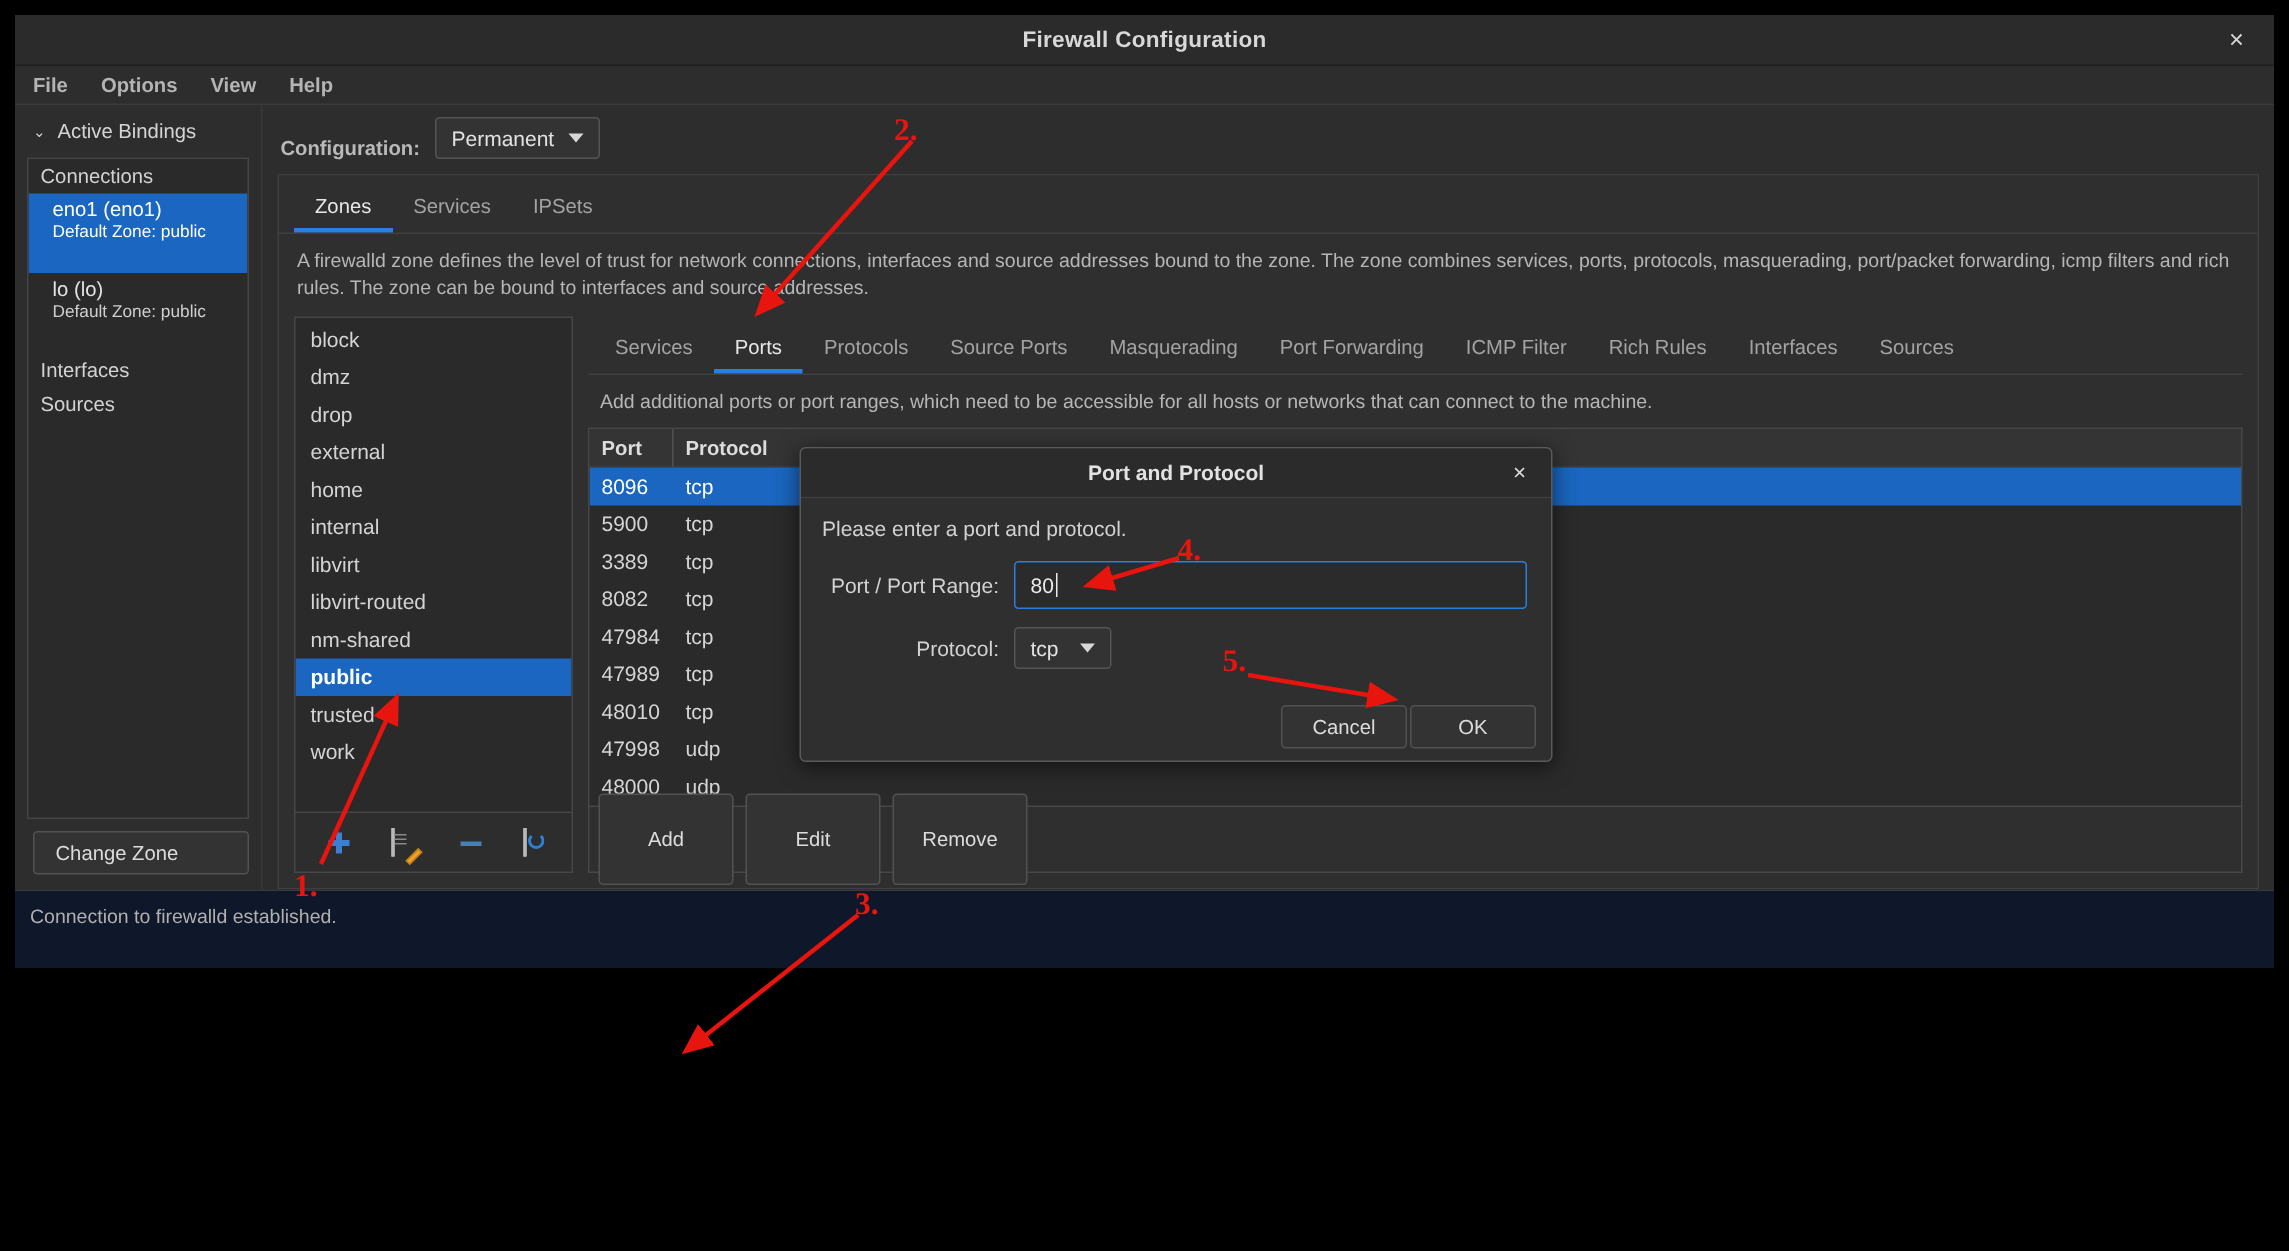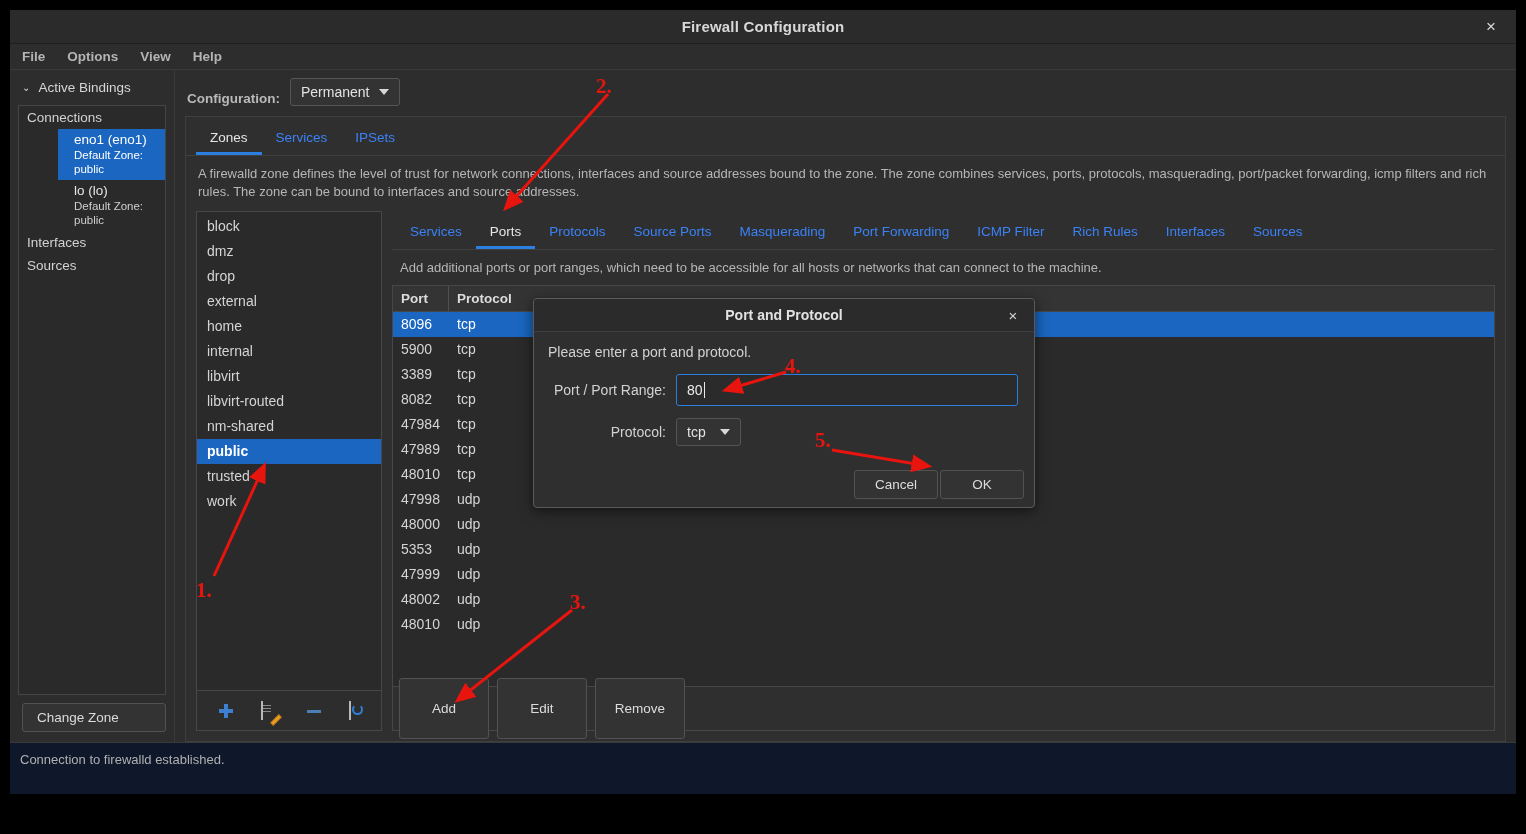--- a/index.html
+++ b/index.html
@@ -5,21 +5,21 @@
   * { box-sizing: border-box; margin: 0; padding: 0; }
   html, body {
     width: 1526px; height: 834px;
     background: #000000;
     font-family: "Liberation Sans", sans-serif;
     overflow: hidden;
   }
   #app {
     position: absolute;
     left: 10px; top: 10px;
-    width: 1506px; height: 784px;
+    width: 1506px; height: 635px;
     background: #2d2d2d;
     display: flex; flex-direction: column;
   }
 
   
   .titlebar {
     height: 34px; flex: 0 0 34px;
     background: #2b2b2b;
     border-bottom: 1px solid #1f1f1f;
     display: flex; align-items: center; justify-content: center;
@@ -68,21 +68,21 @@
     border: 1px solid #454545;
     background: #2a2a2a;
     flex: 1 1 auto;
     min-height: 0;
     overflow: hidden;
   }
   .tree-group {
     color: #d2d2d2; font-size: 13.5px;
     padding: 4px 6px 4px 8px;
   }
-  .tree-node { padding: 2px 6px 4px 16px; cursor: default; margin-left: 39px; }
+  .tree-node { padding: 2px 6px 20px 16px; cursor: default; }
   .tree-node.sel { background: #1a66c0; }
   .tree-node .n1 { color: #e4e4e4; font-size: 13.5px; display:block; line-height: 17px;}
   .tree-node .n2 { color: #cfcfcf; font-size: 11.5px; display:block; line-height: 14px;}
   .tree-node.sel .n1, .tree-node.sel .n2 { color: #ffffff; }
   .changezone-wrap { padding: 8px 8px 10px 12px; }
   .btn {
     background: #333333;
     border: 1px solid #525252;
     border-radius: 3px;
     color: #dcdcdc; font-size: 13.5px;
@@ -112,21 +112,21 @@
     flex: 1 1 auto; display: flex; flex-direction: column; min-height: 0;
   }
   .toptabs {
     display: flex; align-items: flex-end; gap: 0;
     padding: 6px 10px 0 10px;
     border-bottom: 1px solid #3f3f3f;
     background: #2f2f2f;
   }
   .ttab {
     padding: 7px 14px 7px 14px;
-    color: #3b82f6; font-size: 13.5px; cursor: default;
+    color: #a3a3a3; font-size: 13.5px; cursor: default;
     border-bottom: 3px solid transparent;
   }
   .ttab.active { color: #e6e6e6; border-bottom-color: #2a7fe0; }
   .desc {
     color: #b6b6b6; font-size: 13px; line-height: 18px;
     padding: 9px 12px 10px 12px;
   }
 
   .content { flex: 1 1 auto; display: flex; min-height: 0; padding: 0 10px 10px 10px; gap: 10px; }
 

